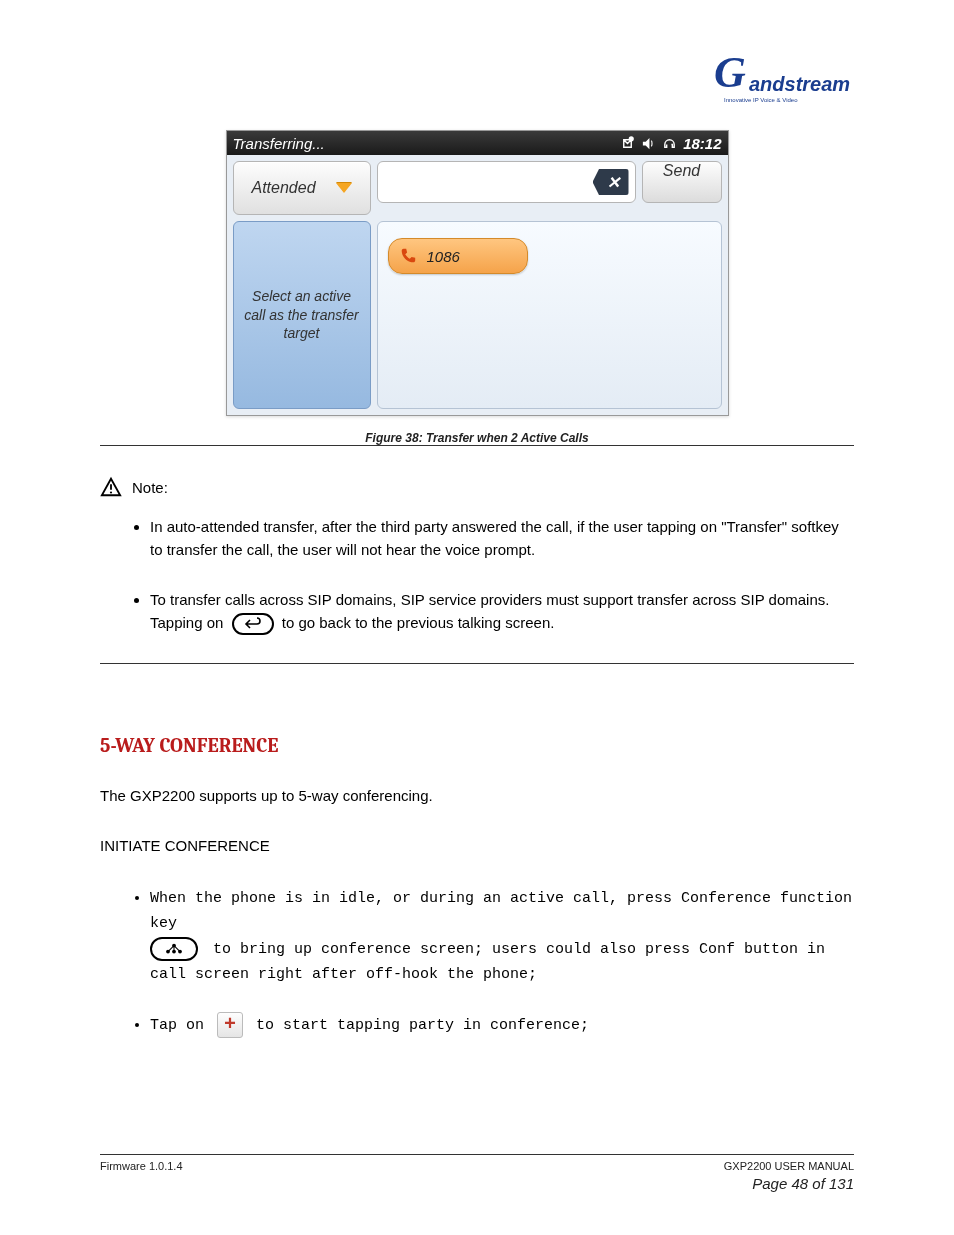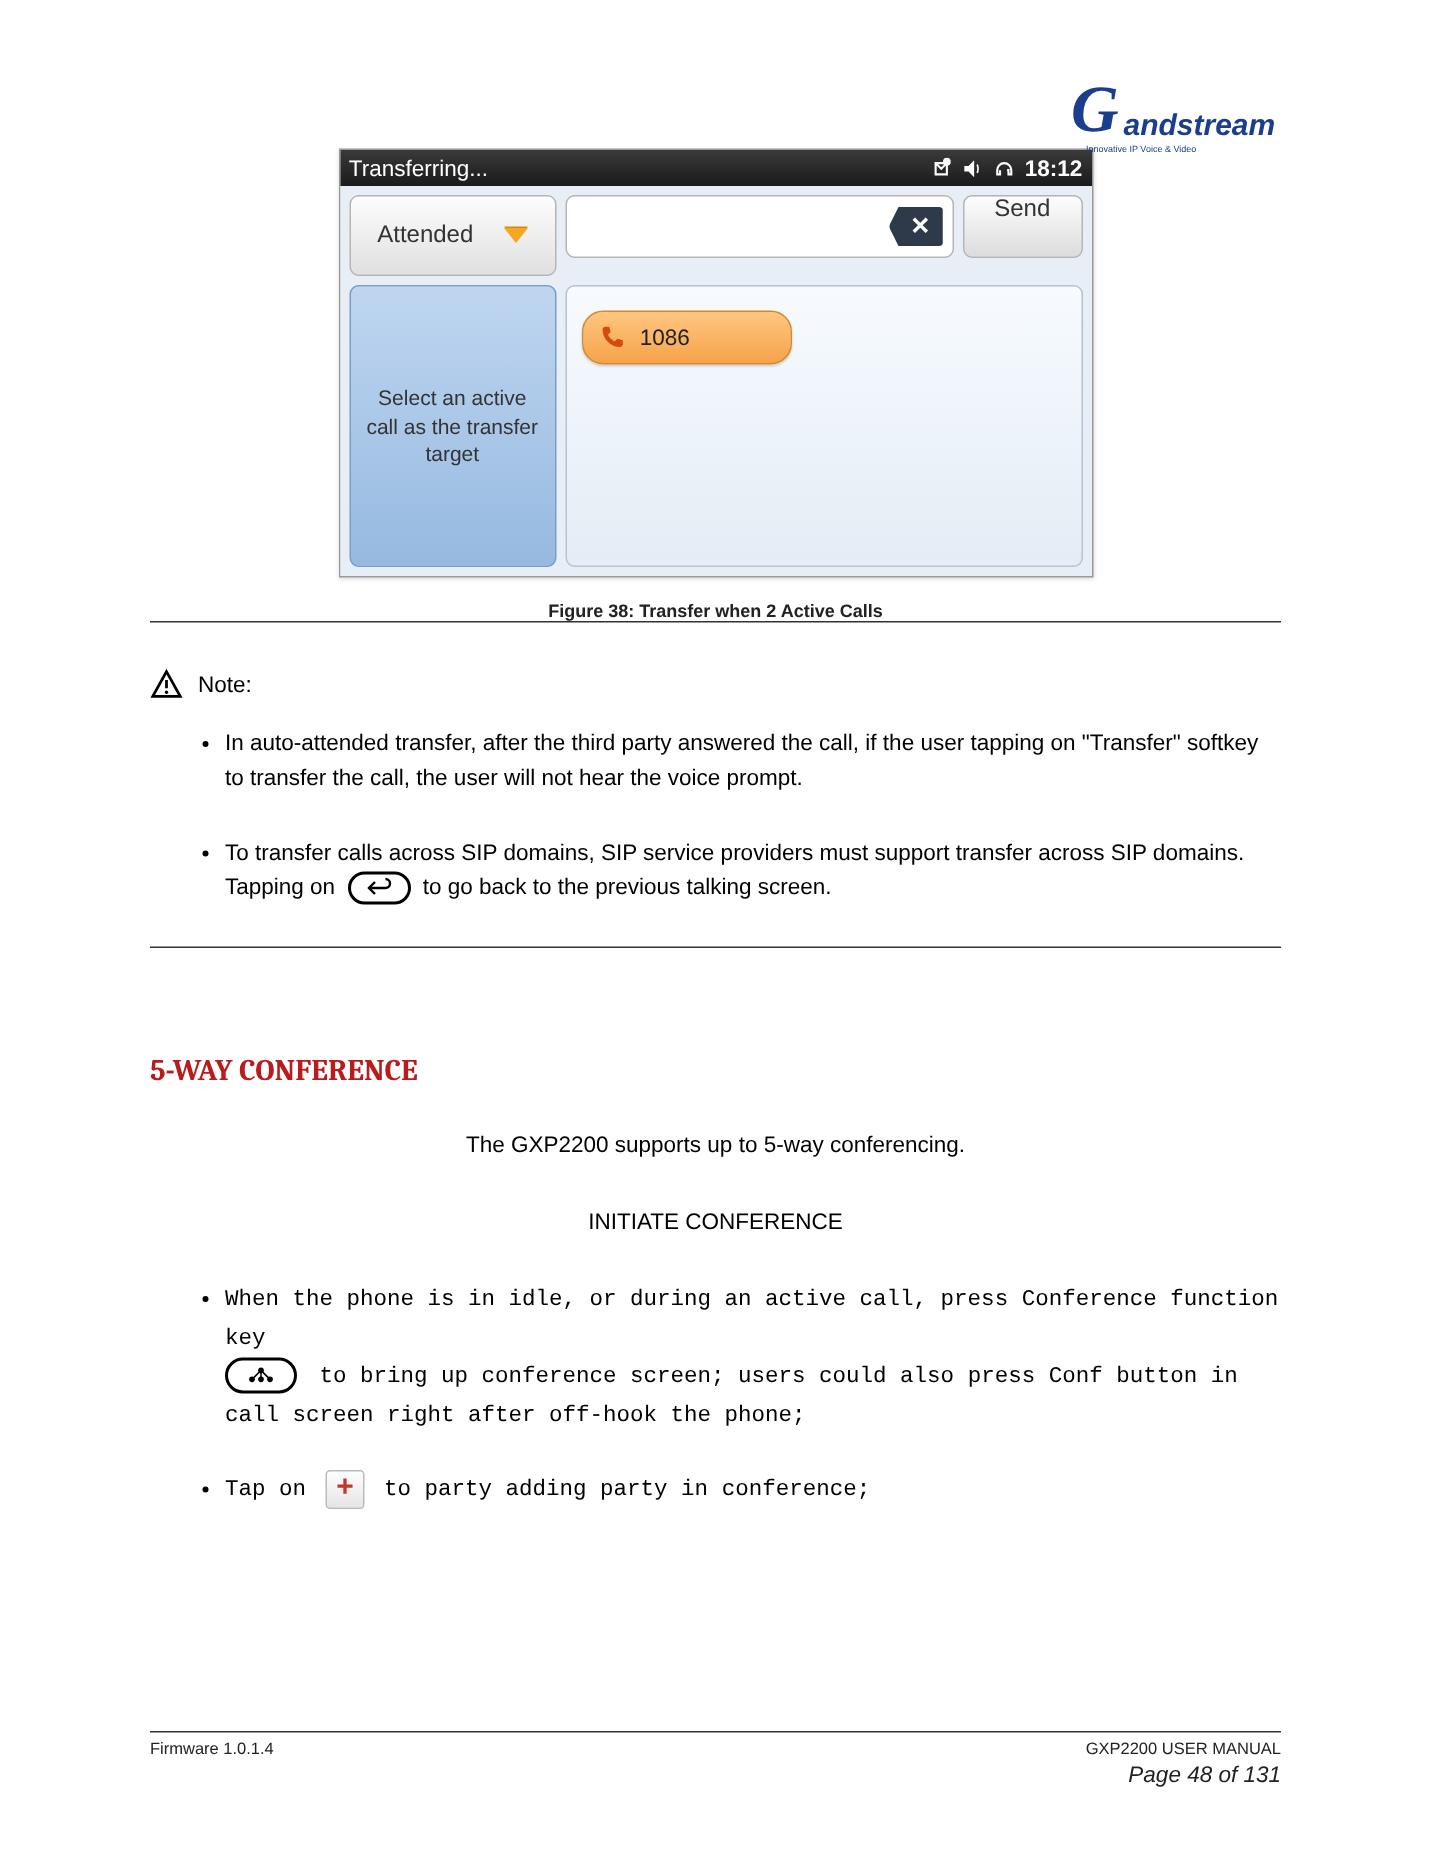--- a/index.html
+++ b/index.html
@@ -38,22 +38,23 @@
     font-style: italic;
   }
   .logo-sub {
     position: absolute;
     top: 42px;
     left: 5px;
     font-size: 6px;
     color: #1a3d8f;
   }
   .screenshot-wrap {
-    margin: 44px auto 0 auto;
+    margin: 75px auto 0 auto;
     width: 503px;
+    font-style: italic;
   }
   .phone-screen {
     width: 503px;
     border: 1px solid #999;
     background: #e8eef5;
     box-shadow: 0 1px 3px rgba(0,0,0,0.15);
   }
   .statusbar {
     background: linear-gradient(#3a3a3a, #1a1a1a);
     color: #fff;
@@ -226,21 +227,20 @@
     font-family: Cambria, Georgia, serif;
     font-size: 20px;
     font-weight: bold;
     color: #b91c1c;
     margin-top: 70px;
   }
   .body-text {
     font-size: 15px;
     line-height: 1.5;
     margin-top: 28px;
-    text-align: center;
   }
   .body-list {
     margin: 28px 0 0 50px;
     font-size: 15px;
     line-height: 1.7;
   }
   .body-list li { margin-bottom: 24px; list-style: disc; font-family: Liberation Mono, monospace; }
   .conf-key {
     width: 48px; height: 24px;
     border: 2px solid #000;
@@ -401,21 +401,21 @@
         <line x1="12" y1="3" x2="5" y2="10" stroke="#000" stroke-width="1.2"></line>
         <line x1="12" y1="3" x2="12" y2="10" stroke="#000" stroke-width="1.2"></line>
         <line x1="12" y1="3" x2="19" y2="10" stroke="#000" stroke-width="1.2"></line>
       </svg>
     </span>
     <span>to bring up conference screen; users could also press Conf button in call screen right after off-hook the phone;</span>
   </li>
   <li>
     <span>Tap on</span>
     <span class="plus-box">+</span>
-    <span>to party adding party in conference;</span>
+    <span>to start tapping party in conference;</span>
   </li>
 </ul>
 
 <div class="footer">
   <hr class="footer-line">
   <div class="footer-text">
     <span>Firmware 1.0.1.4</span>
     <span class="footer-right">
       <span>GXP2200 USER MANUAL</span><br>
       <span class="page">Page 48 of 131</span>

